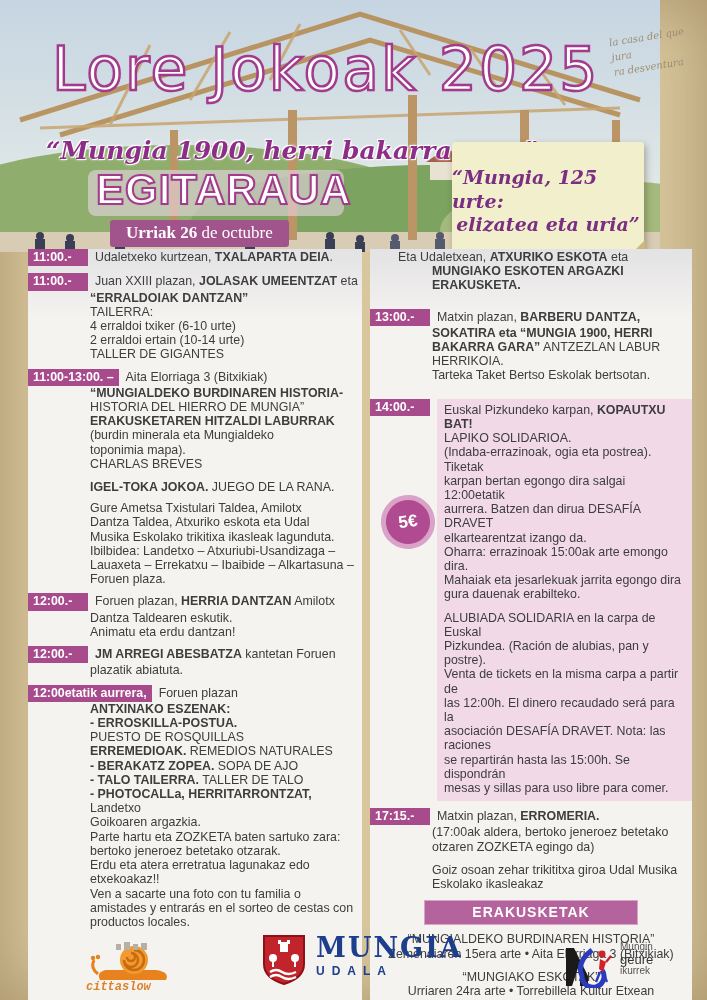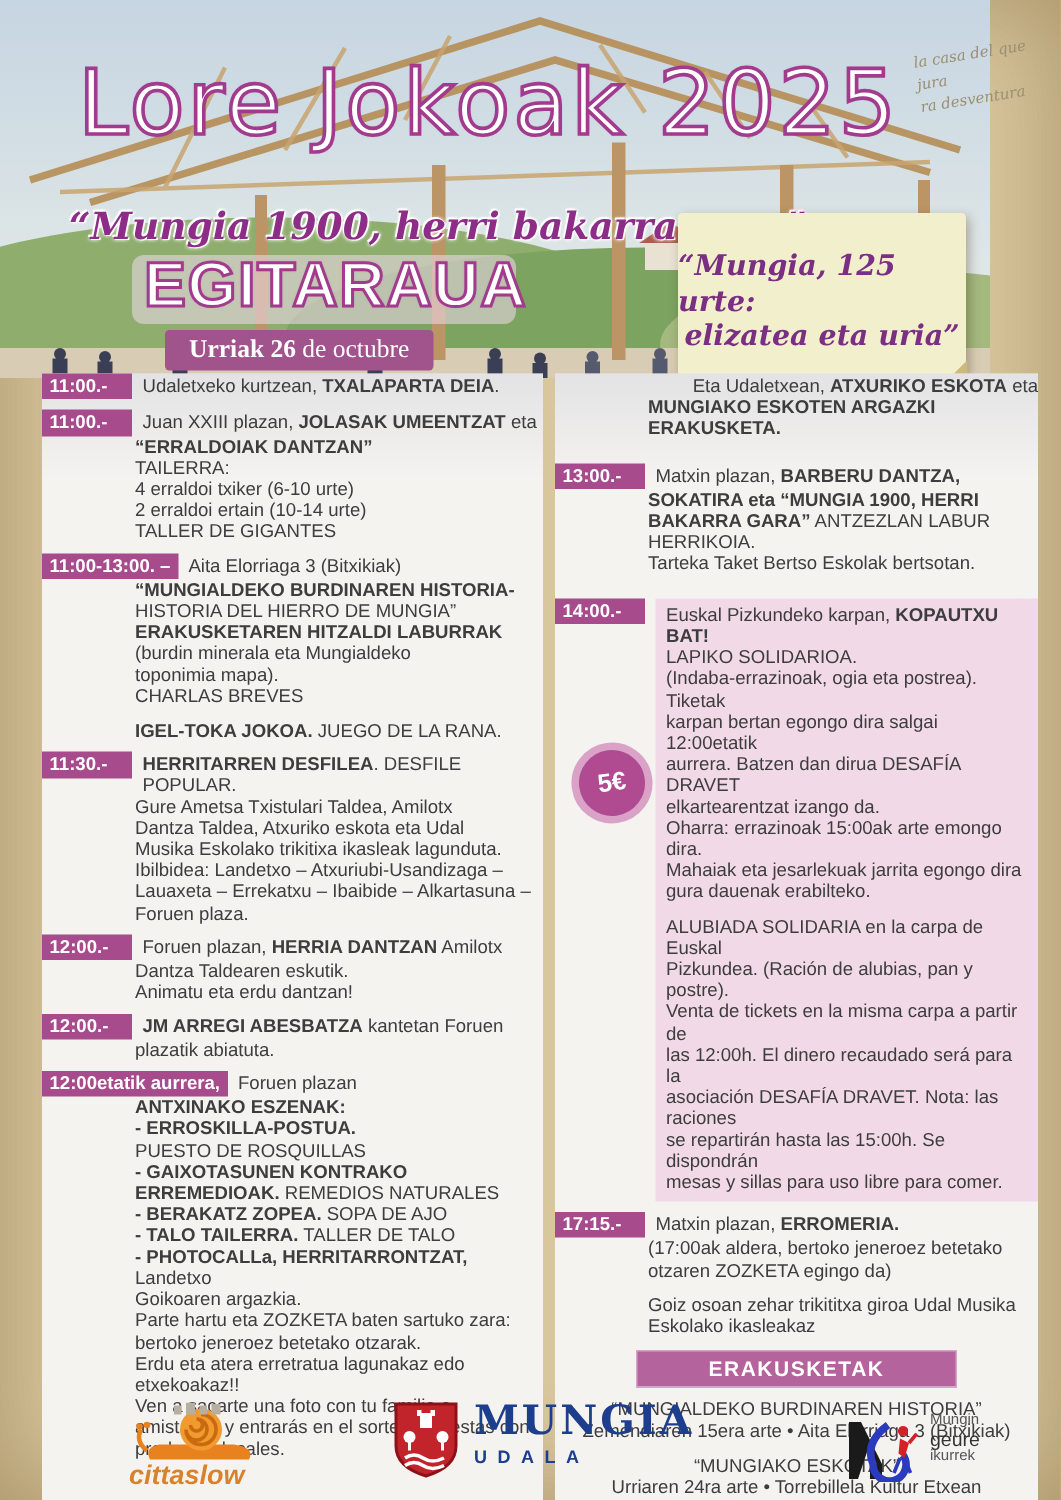--- a/index.html
+++ b/index.html
@@ -75,21 +75,21 @@
   .panel{
     position:absolute;top:249px;height:791px;
     background:linear-gradient(180deg, rgba(214,214,220,.55) 0px, rgba(245,243,240,.97) 70px, rgba(245,243,240,.97));
     background-color:#f3f1ee;
     color:#3d3d3d;font-size:12.4px;line-height:14.2px;
   }
   .panel-left{left:28px;width:334px;}
   .panel-right{left:370px;width:322px;}
   .item{margin:0 0 7px 0;}
   .first{display:flex;align-items:flex-start;}
-  .first.indent{margin-left:28px;text-align:right;}
+  .first.indent{margin-left:28px;}
   .first .fline{flex:1;padding-top:1px;}
   .rest{margin-left:62px;}
   .time-badge{
     flex:none;background:#a84b8d;color:#fff;font-weight:bold;font-size:12.4px;
     padding:1px 5px 2px;margin-right:7px;min-width:50px;line-height:1.15;
     white-space:nowrap;
   }
   .line{min-height:14.2px;}
   .line .b{font-weight:bold;}
   .spacer{height:9px;min-height:9px;}
@@ -107,22 +107,22 @@
     width:212px;margin:9px auto 7px;background:#b4639c;color:#fff;
     font-weight:bold;font-size:14px;letter-spacing:1px;text-align:center;
     padding:4px 0 5px;border:1px solid #d9a2c6;
   }
   .center-block .line{text-align:center;}
   
   .footer{position:absolute;left:0;bottom:0;width:707px;height:72px;}
   .logo{position:absolute;display:flex;align-items:flex-start;}
   .logo-citta{left:86px;bottom:6px;flex-direction:column;}
   .citta-label{
-    font-family:Liberation Sans, sans-serif;font-style:italic;font-weight:bold;
-    font-size:18px;color:#d9822a;margin-top:-4px;
+    font-family:Liberation Mono, monospace;font-style:italic;font-weight:bold;
+    font-size:12px;color:#d9822a;margin-top:-4px;
     text-shadow:0 0 1px #fff;
   }
   .logo-mungia{left:262px;bottom:14px;}
   .mungia-text{margin-left:10px;color:#1c3e8c;}
   .mungia-name{
     font-family:"DejaVu Serif", serif;font-size:27px;font-weight:bold;
     letter-spacing:2px;line-height:1;
   }
   .mungia-sub{font-size:12px;font-weight:bold;letter-spacing:7px;margin-top:3px;}
   .logo-ikurrek{left:562px;bottom:12px;}
@@ -262,26 +262,20 @@
           <div class="line"><span>HISTORIA DEL HIERRO DE MUNGIA”</span></div>
           <div class="line"><span class="b">ERAKUSKETAREN HITZALDI LABURRAK</span></div>
           <div class="line"><span>(burdin minerala eta Mungialdeko</span></div>
           <div class="line"><span>toponimia mapa).</span></div>
           <div class="line"><span>CHARLAS BREVES</span></div>
           <div class="line spacer"></div>
           <div class="line"><span class="b">IGEL-TOKA JOKOA.</span><span> JUEGO DE LA RANA.</span></div>
         </div>
       </div>
       <div class="item">
-        <div class="first">
-          <span class="time-badge">11:30.-</span>
-          <div class="fline">
-            <div class="line"><span class="b">HERRITARREN DESFILEA</span><span>. DESFILE POPULAR.</span></div>
-          </div>
-        </div>
         <div class="rest">
           <div class="line"><span>Gure Ametsa Txistulari Taldea, Amilotx</span></div>
           <div class="line"><span>Dantza Taldea, Atxuriko eskota eta Udal</span></div>
           <div class="line"><span>Musika Eskolako trikitixa ikasleak lagunduta.</span></div>
           <div class="line"><span>Ibilbidea: Landetxo – Atxuriubi-Usandizaga –</span></div>
           <div class="line"><span>Lauaxeta – Errekatxu – Ibaibide – Alkartasuna –</span></div>
           <div class="line"><span>Foruen plaza.</span></div>
         </div>
       </div>
       <div class="item">
@@ -311,21 +305,20 @@
         <div class="first">
           <span class="time-badge">12:00etatik aurrera,</span>
           <div class="fline">
             <div class="line"><span>Foruen plazan</span></div>
           </div>
         </div>
         <div class="rest">
           <div class="line"><span class="b">ANTXINAKO ESZENAK:</span></div>
           <div class="line"><span class="b">- ERROSKILLA-POSTUA.</span></div>
           <div class="line"><span>  PUESTO DE ROSQUILLAS</span></div>
-          <div class="line"><span class="b">- GAIXOTASUNEN KONTRAKO</span></div>
           <div class="line"><span class="b">  ERREMEDIOAK.</span><span> REMEDIOS NATURALES</span></div>
           <div class="line"><span class="b">- BERAKATZ ZOPEA.</span><span> SOPA DE AJO</span></div>
           <div class="line"><span class="b">- TALO TAILERRA.</span><span> TALLER DE TALO</span></div>
           <div class="line"><span class="b">- PHOTOCALLa, HERRITARRONTZAT,</span><span> Landetxo</span></div>
           <div class="line"><span>  Goikoaren argazkia.</span></div>
           <div class="line"><span>Parte hartu eta ZOZKETA baten sartuko zara:</span></div>
           <div class="line"><span>bertoko jeneroez betetako otzarak.</span></div>
           <div class="line"><span>Erdu eta atera erretratua lagunakaz edo</span></div>
           <div class="line"><span>etxekoakaz!!</span></div>
           <div class="line"><span>Ven a sacarte una foto con tu familia o</span></div>

